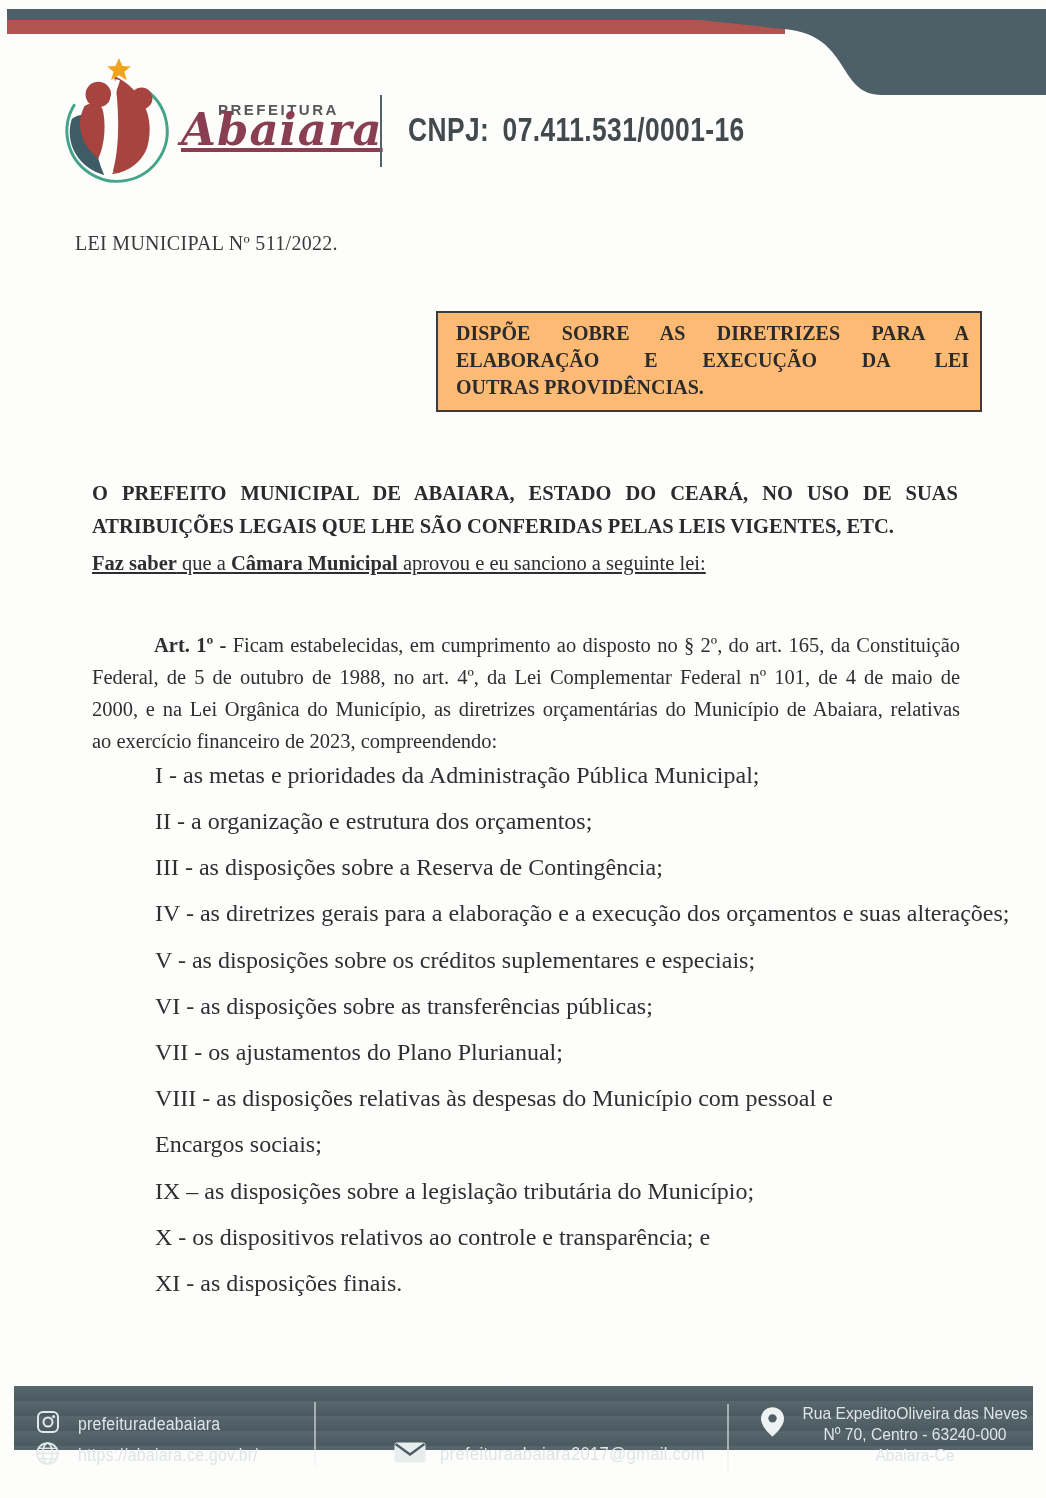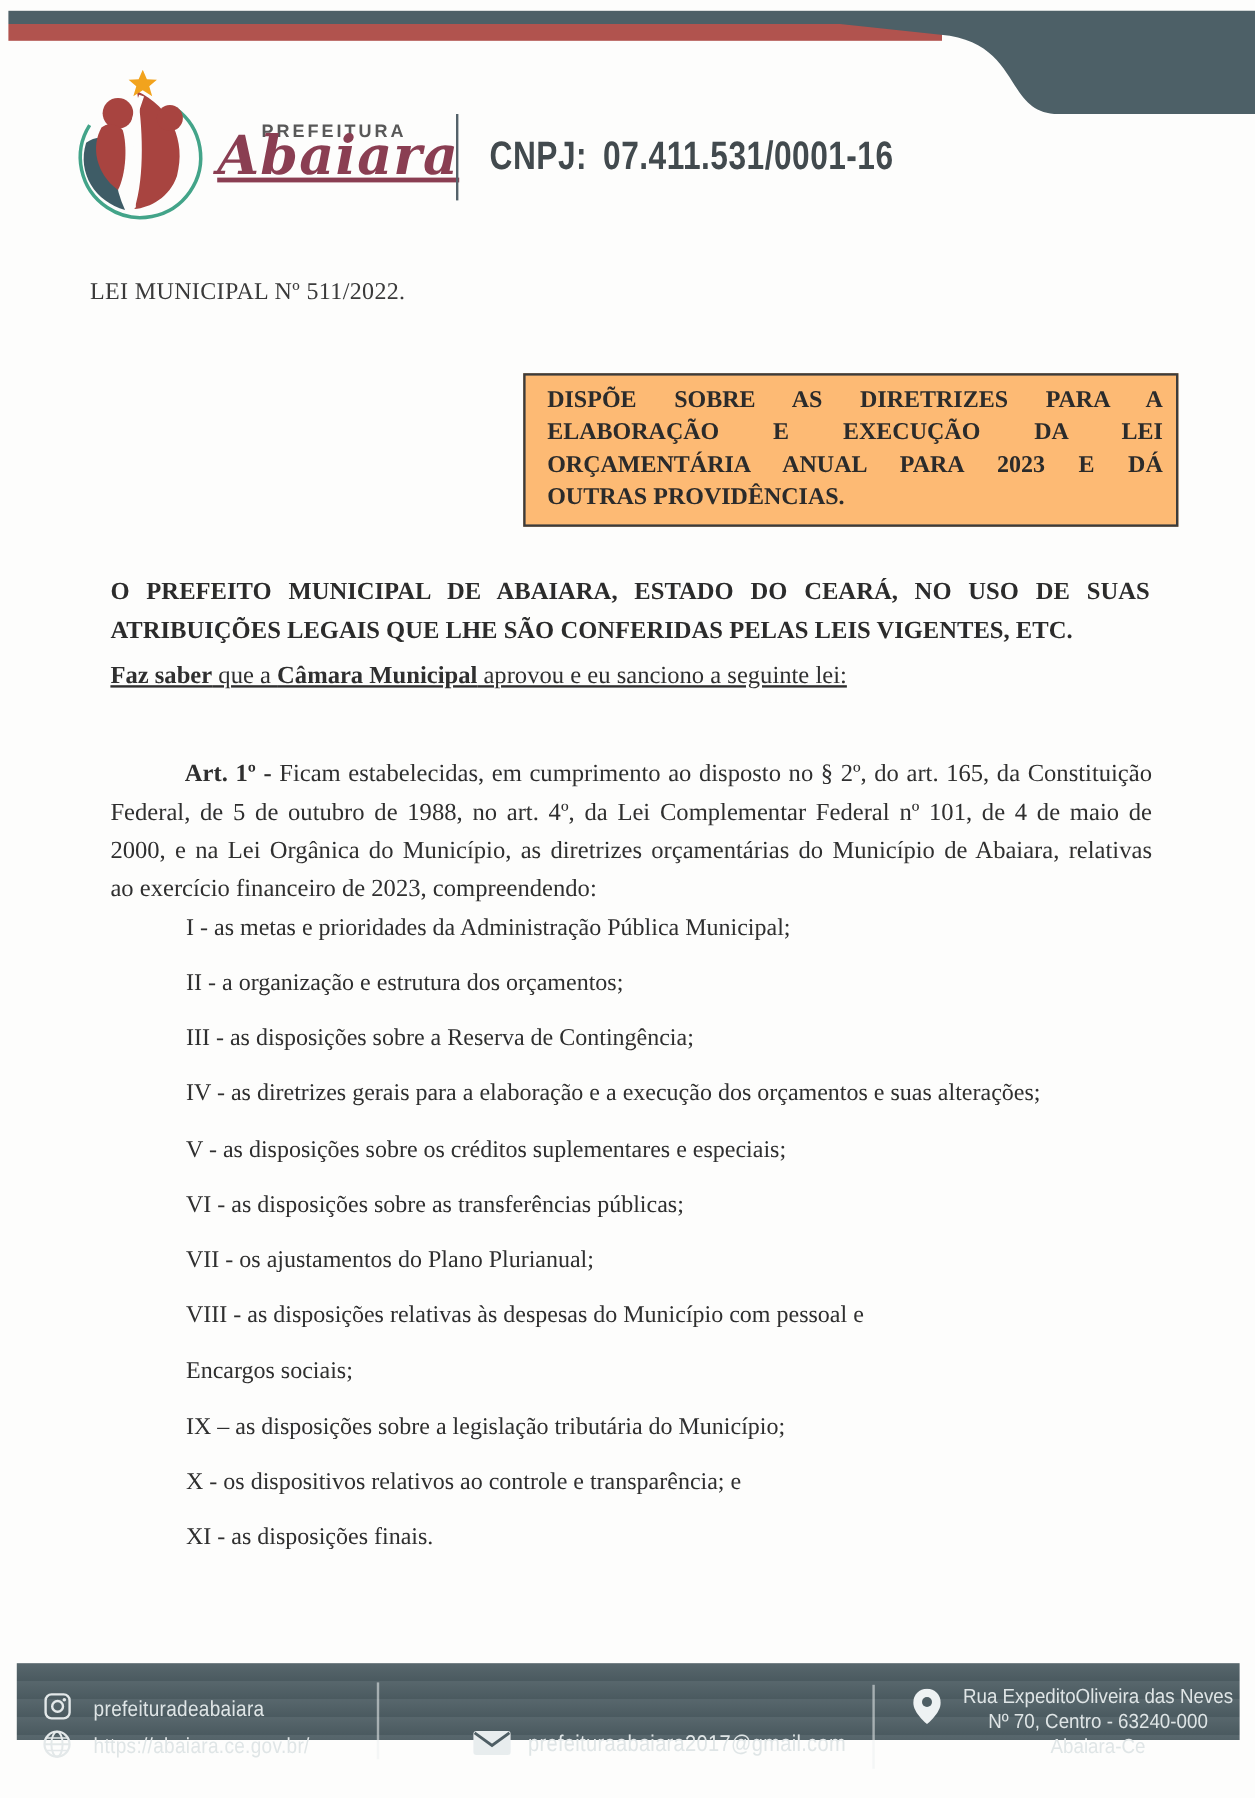--- a/index.html
+++ b/index.html
@@ -38,21 +38,21 @@
   .preamble{position:absolute;left:92px;top:477px;width:866px;}
   .pre-line{font-weight:bold;font-size:20.5px;line-height:33px;text-align:justify;text-align-last:justify;color:#2b2b2b;}
   .pre-line.last{text-align-last:left;}
   .enactment{position:absolute;left:92px;top:552px;font-size:20.5px;color:#2f2f2f;text-decoration:underline;}
   .enactment .b{font-weight:bold;}
   .article{position:absolute;left:92px;top:629px;width:868px;}
   .a-line{font-size:20.5px;line-height:32px;text-align:justify;text-align-last:justify;color:#2f2f2f;}
   .a-line.first{text-indent:62px;}
   .a-line.last{text-align-last:left;}
   .a-line .b{font-weight:bold;}
-  .item{position:absolute;left:155px;font-size:20px;color:#2f2f2f;white-space:nowrap;}
+  .item{position:absolute;left:155px;font-size:24px;color:#2f2f2f;white-space:nowrap;}
   
   .footer{
     position:absolute;left:14px;top:1386px;width:1019px;height:64px;background:#4e5e64;
     background-image:repeating-linear-gradient(180deg,rgba(255,255,255,0.05) 0 1px,rgba(0,0,0,0.04) 14px 15px);
     font-family:"Liberation Sans",sans-serif;color:#e3e8e9;
   }
   .f-icon{position:absolute;}
   .f-text{position:absolute;font-size:18px;transform:scaleX(0.88);transform-origin:left center;white-space:nowrap;letter-spacing:0.3px;color:#dfe5e6;}
   .f-divider{position:absolute;width:2px;background:rgba(236,240,241,0.55);}
   .address{position:absolute;left:778px;top:17px;width:246px;text-align:center;}
@@ -82,21 +82,20 @@
   <div class="brand-top">PREFEITURA</div>
   <div class="brand-name">Abaiara</div>
   <div class="header-divider"></div>
   <div class="cnpj">CNPJ: 07.411.531/0001-16</div>
 
   <div class="law-title">LEI MUNICIPAL Nº 511/2022.</div>
 
   <div class="summary-box">
     <div class="box-line">DISPÕE SOBRE AS DIRETRIZES PARA A</div>
     <div class="box-line">ELABORAÇÃO E EXECUÇÃO DA LEI</div>
-    <div class="box-line">ORÇAMENTÁRIA ANUAL PARA 2023 E DÁ</div>
     <div class="box-line last">OUTRAS PROVIDÊNCIAS.</div>
   </div>
 
   <div class="preamble">
     <div class="pre-line">O PREFEITO MUNICIPAL DE ABAIARA, ESTADO DO CEARÁ, NO USO DE SUAS</div>
     <div class="pre-line last">ATRIBUIÇÕES LEGAIS QUE LHE SÃO CONFERIDAS PELAS LEIS VIGENTES, ETC.</div>
   </div>
 
   <div class="enactment">
     <span class="b">Faz saber</span><span> que a </span><span class="b">Câmara Municipal</span><span> aprovou e eu sanciono a seguinte lei:</span>

